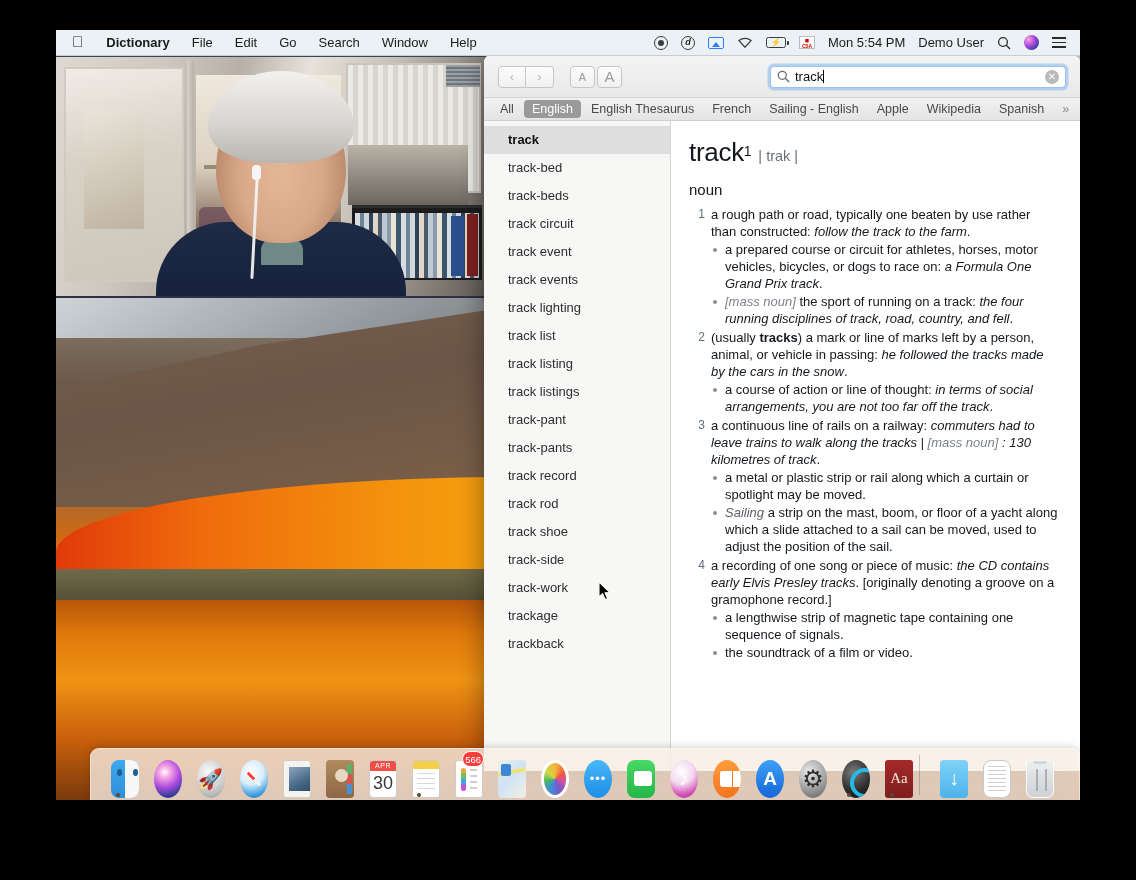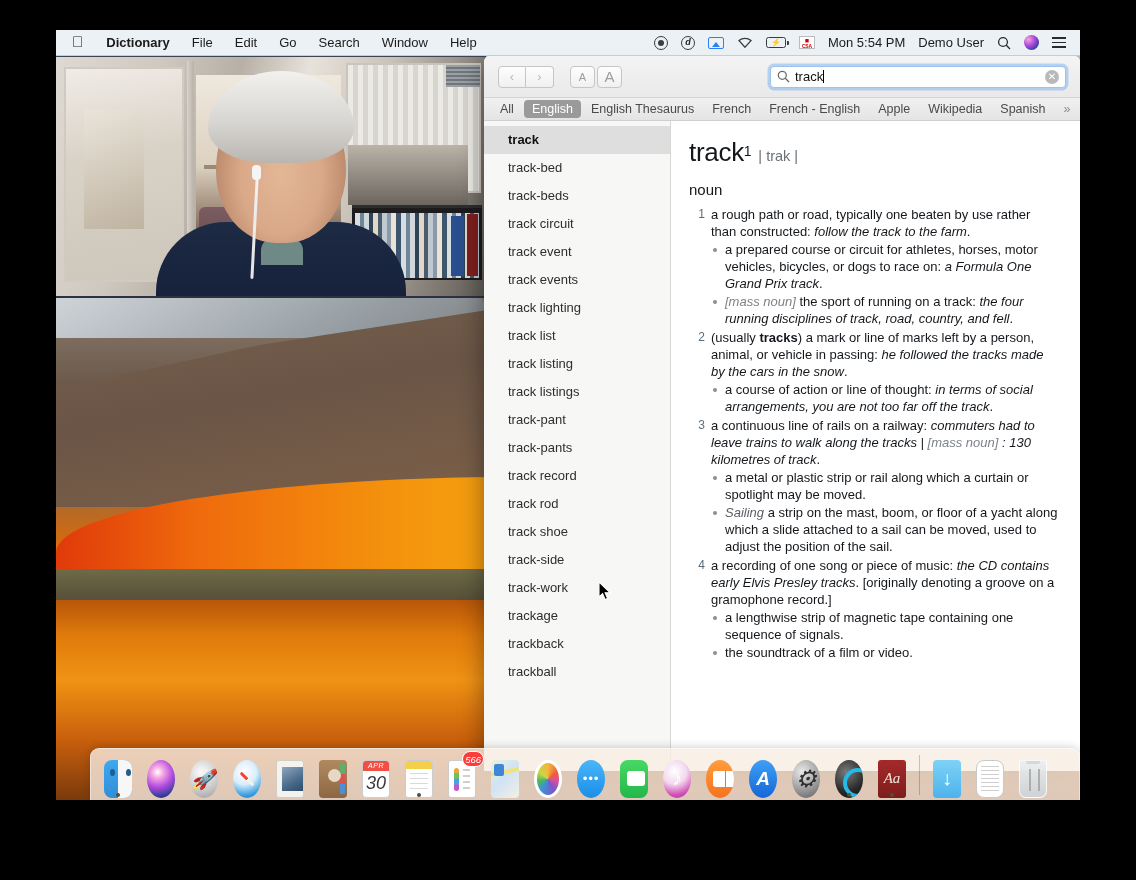--- a/index.html
+++ b/index.html
@@ -261,24 +261,23 @@
     border-radius: 9px 9px 0 0;
     border: 1px solid rgba(255,255,255,0.45);
     border-bottom: none;
     display: flex; align-items: center;
     padding: 0 6px; gap: 1px;
     z-index: 60;
     box-shadow: 0 -1px 8px rgba(0,0,0,0.18);
   }
   .dockitem {
     width: 42px; height: 46px;
-    display: flex; align-items: flex-end; justify-content: center;
+    display: flex; align-items: flex-end; justify-content: flex-end;
     position: relative;
     flex: 0 0 auto;
-    font-style: italic;
   }
   .dicon { width: 28px; height: 38px; border-radius: 8px; position: relative; overflow: hidden; }
   .dicon.circle { border-radius: 50%; }
   .run-dot {
     position: absolute; bottom: 1px; left: 50%; transform: translateX(-50%);
     width: 4px; height: 4px; border-radius: 50%; background: #5a4a3a;
   }
   .dock-sep {
     width: 1px; height: 40px; background: rgba(0,0,0,0.20);
     margin: 0 5px; flex: 0 0 auto; align-self: center;
@@ -481,21 +480,21 @@
         <span class="searchtext"><span>track</span><span class="caret"></span></span>
         <span class="clearbtn">✕</span>
       </div>
     </div>
 
     <div class="dicttabs">
       <span class="dtab">All</span>
       <span class="dtab active">English</span>
       <span class="dtab">English Thesaurus</span>
       <span class="dtab">French</span>
-      <span class="dtab">French - English</span>
+      <span class="dtab">Sailing - English</span>
       <span class="dtab">Apple</span>
       <span class="dtab">Wikipedia</span>
       <span class="dtab">Spanish</span>
       <span class="dtab chev">»</span>
     </div>
 
     <div class="winbody">
       <div class="wordlist" id="wordlist">
           <div class="wordrow selected">track</div>
           <div class="wordrow">track-bed</div>
@@ -509,21 +508,20 @@
           <div class="wordrow">track listings</div>
           <div class="wordrow">track-pant</div>
           <div class="wordrow">track-pants</div>
           <div class="wordrow">track record</div>
           <div class="wordrow">track rod</div>
           <div class="wordrow">track shoe</div>
           <div class="wordrow">track-side</div>
           <div class="wordrow">track-work</div>
           <div class="wordrow">trackage</div>
           <div class="wordrow">trackback</div>
-          <div class="wordrow">trackball</div>
         </div>
       <div class="definition" id="definition">
         <div>
           <span class="headword">track</span><span class="headword homograph">1</span><span class="pronun">| trak |</span>
         </div>
         <div class="pos">noun</div>
         <div id="senses">
             <div class="sense">
               <div class="sensenum">1</div>
               <div class="sensebody">

